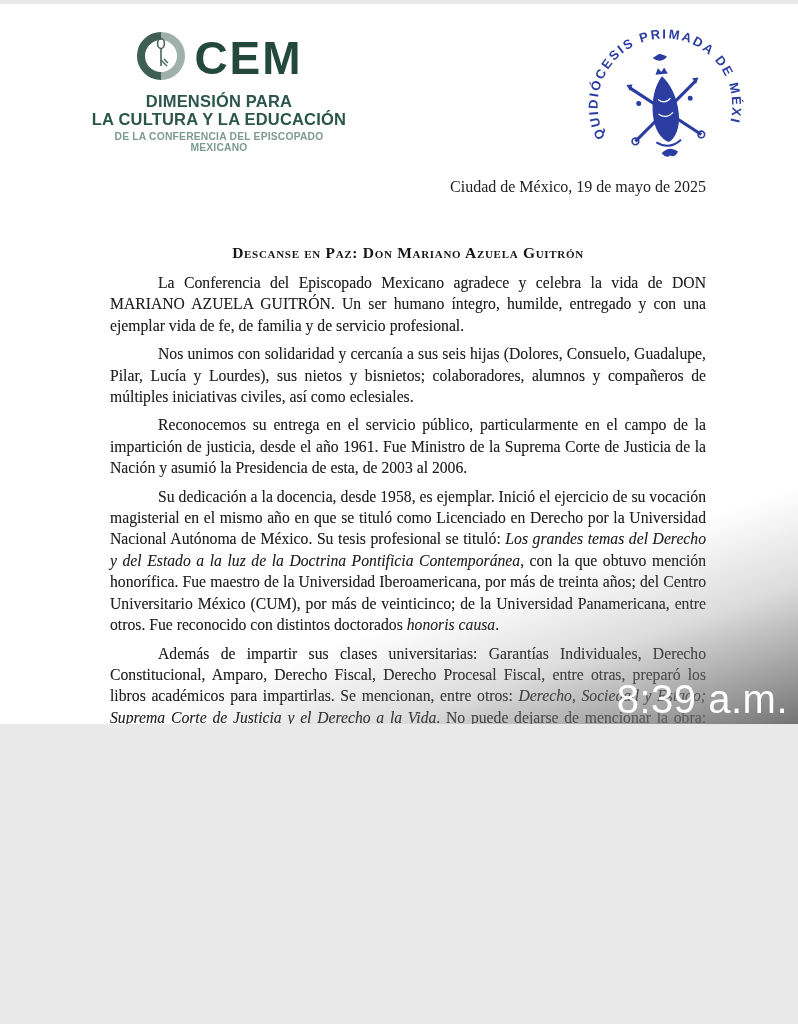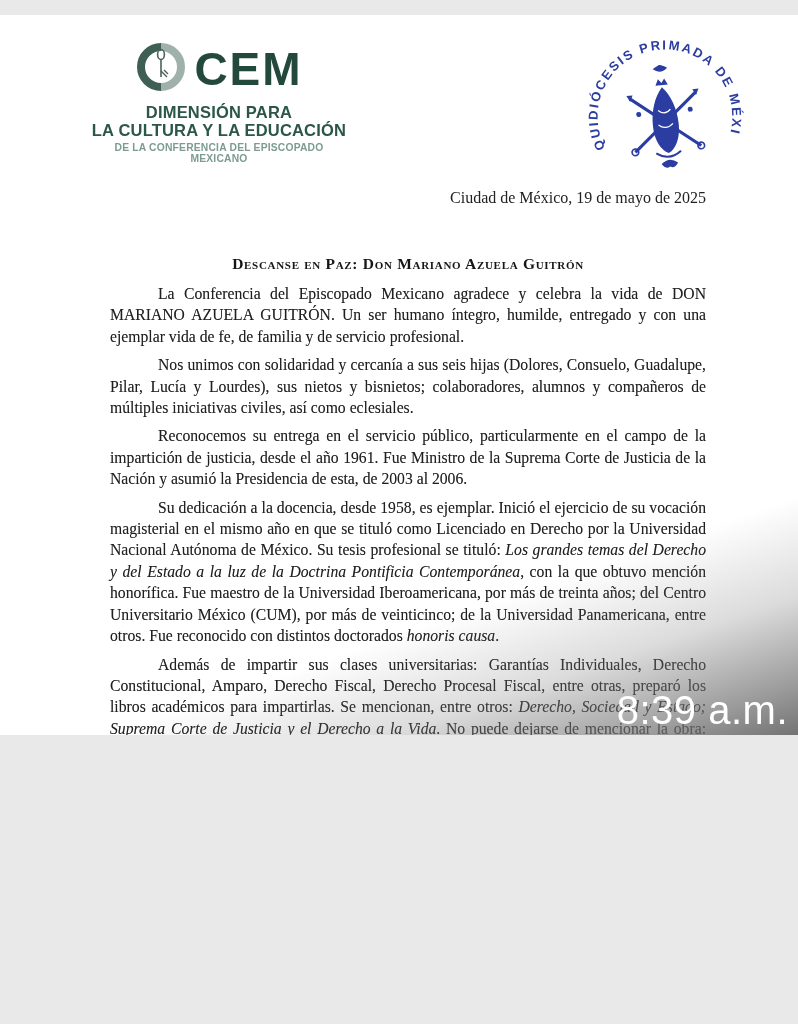--- a/index.html
+++ b/index.html
@@ -1,19 +1,19 @@
 <!DOCTYPE html>
 <html><head>
 <meta charset="utf-8">
 <style>
   html,body{margin:0;padding:0;background:#e9e9e9;}
   .page{
     position:relative;
     width:798px;height:720px;
-    margin:15px auto;
+    margin:4px auto;
     background:#ffffff;
     overflow:hidden;
     font-family:"Liberation Serif","DejaVu Serif",serif;
     color:#1e1e1e;
   }
 
   
   .logo-block{
     position:absolute;left:86px;top:26px;width:266px;
     text-align:center;

